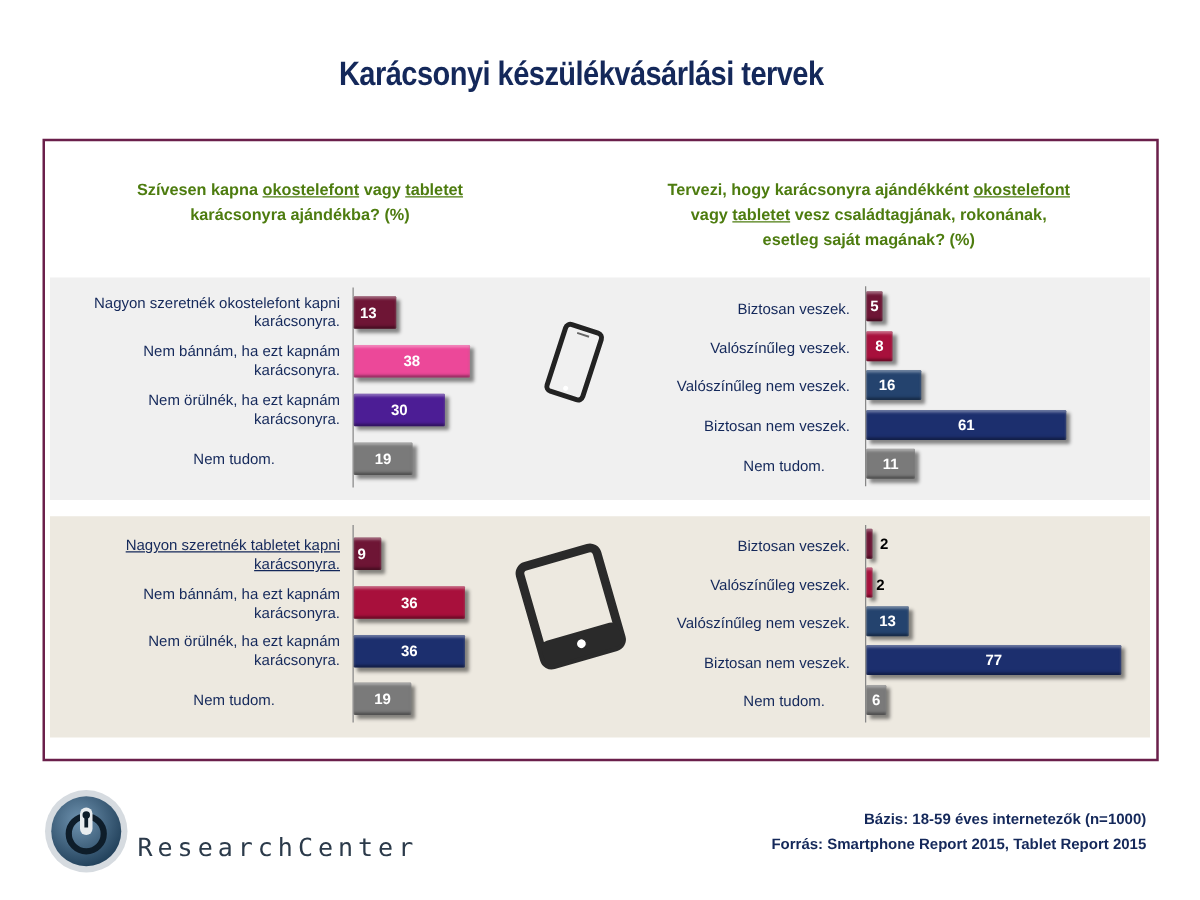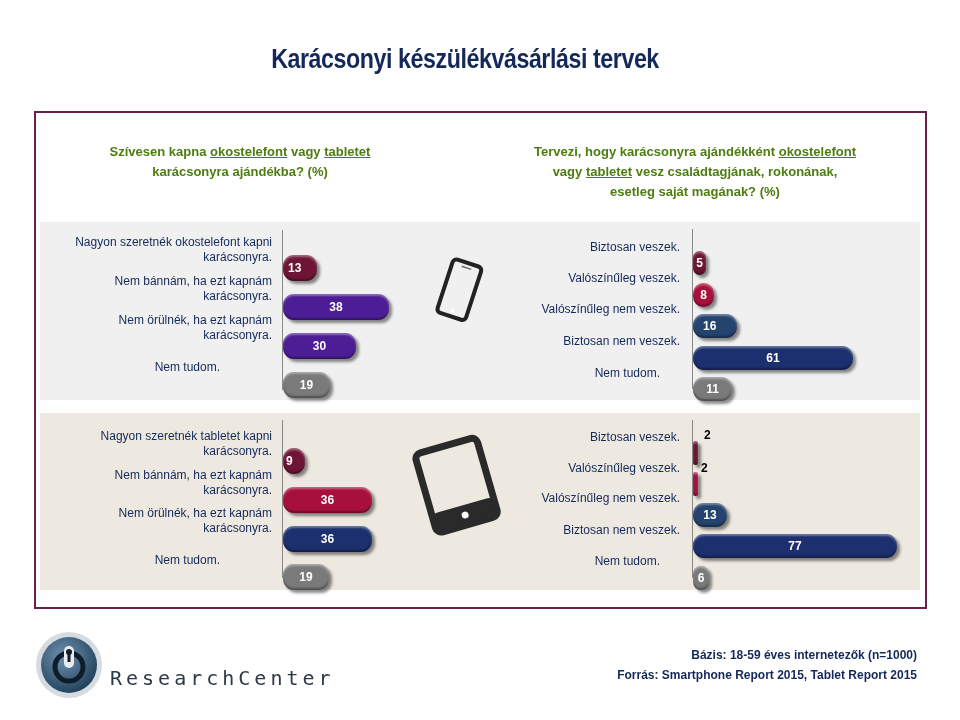--- a/index.html
+++ b/index.html
@@ -7,21 +7,21 @@
   body { position: relative; font-family: "Liberation Sans", sans-serif; color: #14285a; }
   .title { position: absolute; left: 0; top: 44px; width: 930px; text-align: center; font-size: 27px; font-weight: bold; color: #14285a; letter-spacing: -0.5px; transform: scaleX(0.86); transform-origin: 465px 0; }
   .frame { position: absolute; left: 34px; top: 111px; width: 893px; height: 498px; border: 2px solid #6a1f4a; }
   .q { position: absolute; text-align: center; font-size: 13px; font-weight: bold; color: #4d7c0f; line-height: 20px; }
   .q u { text-decoration: underline; }
   .panel { position: absolute; left: 40px; width: 880px; }
   .panel.top { top: 222px; height: 178px; background: #f0f0f0; }
   .panel.bottom { top: 413px; height: 177px; background: #ede9e0; }
   .axis { position: absolute; width: 1px; background: #888; }
   .cat { position: absolute; text-align: right; font-size: 12px; color: #14285a; line-height: 15px; }
-  .bar { position: absolute; height: 26px; border-radius: 11px; box-shadow: 3px 3px 3px rgba(0,0,0,0.45), inset 0 2px 2px rgba(255,255,255,0.35), inset 0 -2px 2px rgba(0,0,0,0.35); display: flex; align-items: center; justify-content: center; font-size: 12px; font-weight: bold; color: #fff; margin-top: 18px; }
+  .bar { position: absolute; height: 26px; border-radius: 1px; box-shadow: 3px 3px 3px rgba(0,0,0,0.45), inset 0 2px 2px rgba(255,255,255,0.35), inset 0 -2px 2px rgba(0,0,0,0.35); display: flex; align-items: center; justify-content: center; font-size: 12px; font-weight: bold; color: #fff; }
   .bar.small-r { height: 24px; }
   .val-out { position: absolute; font-size: 12px; font-weight: bold; color: #000; }
   .icon { position: absolute; }
   .logo { position: absolute; left: 34px; top: 630px; width: 300px; height: 70px; }
   .logo-text1 { position: absolute; left: 76px; top: 10px; font-family: "DejaVu Sans Mono", monospace; font-size: 22px; color: #b8333a; letter-spacing: 2px; }
   .logo-text2 { position: absolute; left: 76px; top: 36px; font-family: "DejaVu Sans Mono", monospace; font-size: 20px; color: #2b3a4a; letter-spacing: 4px; }
   .foot { position: absolute; right: 43px; text-align: right; font-size: 12px; font-weight: bold; color: #14285a; }
 </style>
 </head>
 <body>
@@ -43,21 +43,21 @@
 
 <div class="panel top"></div>
 
 <div class="axis" style="left:282px; top:230px; height:160px;"></div>
 <div class="cat" style="left:40px; top:235px; width:232px;"><span>Nagyon szeretnék okostelefont kapni</span><br><span>karácsonyra.</span></div>
 <div class="cat" style="left:40px; top:274px; width:232px;"><span>Nem bánnám, ha ezt kapnám</span><br><span>karácsonyra.</span></div>
 <div class="cat" style="left:40px; top:313px; width:232px;"><span>Nem örülnék, ha ezt kapnám</span><br><span>karácsonyra.</span></div>
 <div class="cat" style="left:40px; top:360px; width:180px;">Nem tudom.</div>
 
 <div class="bar" style="left:283px; top:237px; width:34px; background:#6e1535; justify-content:flex-start; padding-left:5px;">13</div>
-<div class="bar" style="left:283px; top:276px; width:106px; background:#4c1d95;">38</div>
+<div class="bar" style="left:283px; top:276px; width:93px; background:#ec4899;">38</div>
 <div class="bar" style="left:283px; top:315px; width:73px; background:#4c1d95;">30</div>
 <div class="bar" style="left:283px; top:354px; width:47px; background:#7a7a7a;">19</div>
 
 <svg class="icon" style="left:430px; top:256px;" width="60" height="70" viewBox="0 0 60 70">
   <g transform="rotate(18 30 35)">
     <rect x="14" y="6" width="30" height="56" rx="4" fill="none" stroke="#222" stroke-width="4"></rect>
     <line x1="24" y1="11" x2="34" y2="11" stroke="#666" stroke-width="1.5"></line>
     <circle cx="29" cy="56" r="2" fill="#fff"></circle>
   </g>
 </svg>
@@ -71,21 +71,21 @@
 
 <div class="bar small-r" style="left:693px; top:233px; width:13px; background:#6e1535;">5</div>
 <div class="bar small-r" style="left:693px; top:265px; width:21px; background:#a8103c;">8</div>
 <div class="bar small-r" style="left:693px; top:296px; width:44px; background:#24436e; justify-content:flex-start; padding-left:10px;">16</div>
 <div class="bar small-r" style="left:693px; top:328px; width:160px; background:#1c2f6e;">61</div>
 <div class="bar small-r" style="left:693px; top:359px; width:39px; background:#7a7a7a;">11</div>
 
 <div class="panel bottom"></div>
 
 <div class="axis" style="left:282px; top:420px; height:158px;"></div>
-<div class="cat" style="left:40px; top:429px; width:232px;"><span>Nagyon szeretnék tabletet kapni</span><br><span>karácsonyra.</span></div>
+<div class="cat" style="left:40px; top:429px; width:232px;text-decoration:underline;"><span>Nagyon szeretnék tabletet kapni</span><br><span>karácsonyra.</span></div>
 <div class="cat" style="left:40px; top:468px; width:232px;"><span>Nem bánnám, ha ezt kapnám</span><br><span>karácsonyra.</span></div>
 <div class="cat" style="left:40px; top:506px; width:232px;"><span>Nem örülnék, ha ezt kapnám</span><br><span>karácsonyra.</span></div>
 <div class="cat" style="left:40px; top:553px; width:180px;">Nem tudom.</div>
 
 <div class="bar" style="left:283px; top:430px; width:22px; background:#6e1535; justify-content:flex-start; padding-left:3px;">9</div>
 <div class="bar" style="left:283px; top:469px; width:89px; background:#a8103c;">36</div>
 <div class="bar" style="left:283px; top:508px; width:89px; background:#1c2f6e;">36</div>
 <div class="bar" style="left:283px; top:546px; width:46px; background:#7a7a7a;">19</div>
 
 <svg class="icon" style="left:402px; top:428px;" width="110" height="110" viewBox="0 0 110 110">

